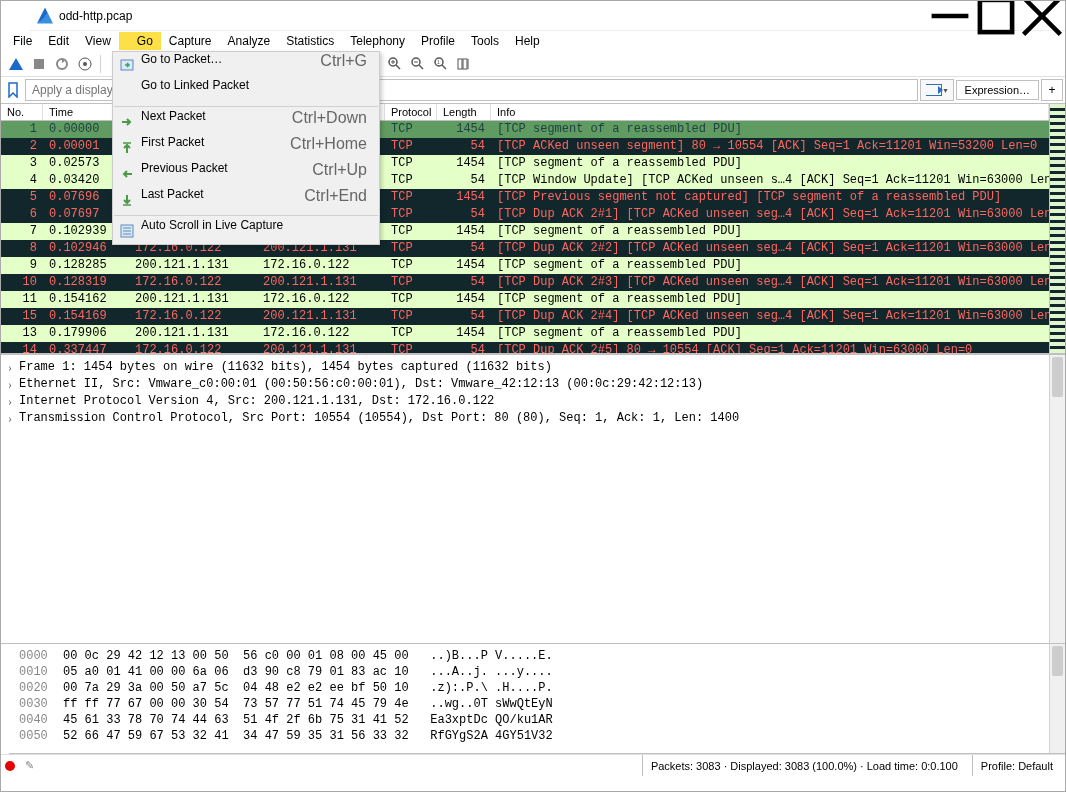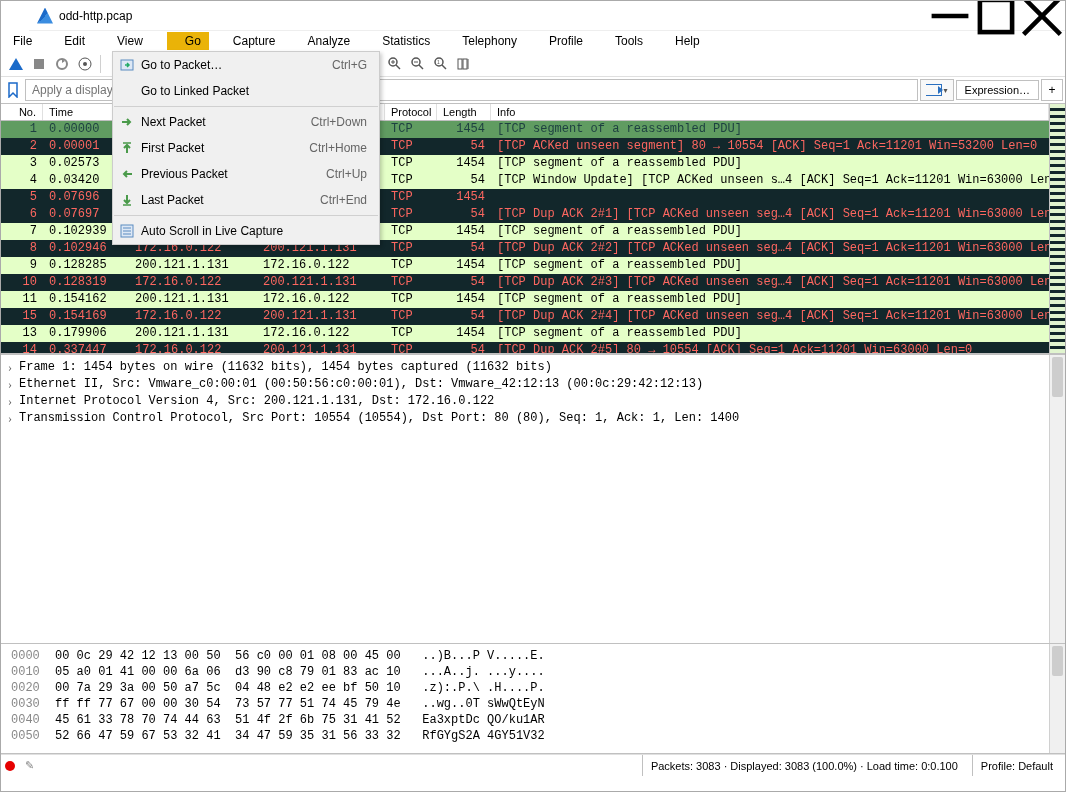--- a/index.html
+++ b/index.html
@@ -35,28 +35,27 @@
   display: flex; align-items: center; justify-content: center;
   font-size: 10px; color: #000;
 }
 .menubar {
   height: 20px;
   display: flex;
   align-items: center;
   padding: 0 4px;
   font-size: 12px;
   color: #000;
-  gap: 16px;
 }
 .menubar .menu-item {
   padding: 2px 8px;
   cursor: default;
 }
 .menubar .menu-item.active {
-  background: #eab308;
+  background: #fde047;
   padding-left: 18px;
 }
 .toolbar {
   height: 26px;
   display: flex;
   align-items: center;
   padding: 2px 4px;
   gap: 1px;
   border-bottom: 1px solid #e0e0e0;
 }
@@ -130,26 +129,26 @@
   left: 112px;
   width: 268px;
   background: #f0f0f0;
   border: 1px solid #ccc;
   box-shadow: 2px 2px 4px rgba(0,0,0,0.2);
   z-index: 100;
   font-size: 12px;
 }
 .go-menu .mi {
   height: 26px;
-  display: flex; align-items: center;
+  display: flex; 
   padding: 0 12px 0 0;
 }
 .go-menu .mi .ico { width: 28px; display:flex; align-items:center; justify-content:center; font-size:14px; }
 .go-menu .mi .lbl { flex: 1; }
-.go-menu .mi .sc { color: #666; font-size: 12px; }
+.go-menu .mi .sc { color: #666; font-size: 16px; }
 .go-menu .sep { height: 1px; background: #d0d0d0; margin: 2px 1px; }
 
 
 .packet-list {
   border-top: 1px solid #c0c0c0;
   border-bottom: 1px solid #c0c0c0;
   position: relative;
   height: 251px;
   display: flex;
 }
@@ -159,21 +158,21 @@
   height: 18px;
   background: #fff;
   border-bottom: 1px solid #c0c0c0;
   font-size: 11px;
 }
 .plist-header div {
   padding: 2px 6px;
   border-right: 1px solid #e0e0e0;
   overflow:hidden;
 }
-.col-no{width:42px;text-align:right}
+.col-no{width:42px;text-align:left}
 .col-time{width:86px}
 .col-src{width:128px}
 .col-dst{width:128px}
 .col-proto{width:52px}
 .col-len{width:54px}
 .col-info{flex:1}
 .plist-rows{font-family:"Consolas","Courier New",monospace;font-size:12px;line-height:16.5px}
 .prow{display:flex;height:17px;align-items:center;white-space:nowrap;}
 .prow div{padding:0 6px;overflow:hidden}
 .prow .col-no{text-align:right}
@@ -203,20 +202,21 @@
 
 .hex{
   flex:0 0 110px;
   font-family:"Consolas","Courier New",monospace;
   font-size:12px;
   line-height:16px;
   padding:4px 10px;
   overflow:hidden;
   position:relative;
   border-bottom:1px solid #c0c0c0;
+  margin-left:8px;
 }
 .hex .hrow{display:flex;white-space:pre}
 .hex .off{color:#888;width:44px}
 
 
 .status{
   height:22px;
   display:flex;
   align-items:center;
   font-size:11px;
@@ -456,20 +456,21 @@
           <div class="col-len">54</div>
           <div class="col-info">[TCP Window Update] [TCP ACKed unseen s…4 [ACK] Seq=1 Ack=11201 Win=63000 Len=0</div>
         </div>
         <div class="prow row-darkred">
           <div class="col-no">5</div>
           <div class="col-time">0.07696</div>
           <div class="col-src"></div>
           <div class="col-dst"></div>
           <div class="col-proto">TCP</div>
           <div class="col-len">1454</div>
+          <div class="col-info">[TCP Previous segment not captured] [TCP segment of a reassembled PDU]</div>
         </div>
         <div class="prow row-darkred">
           <div class="col-no">6</div>
           <div class="col-time">0.07697</div>
           <div class="col-src"></div>
           <div class="col-dst"></div>
           <div class="col-proto">TCP</div>
           <div class="col-len">54</div>
           <div class="col-info">[TCP Dup ACK 2#1] [TCP ACKed unseen seg…4 [ACK] Seq=1 Ack=11201 Win=63000 Len=0</div>
         </div>

